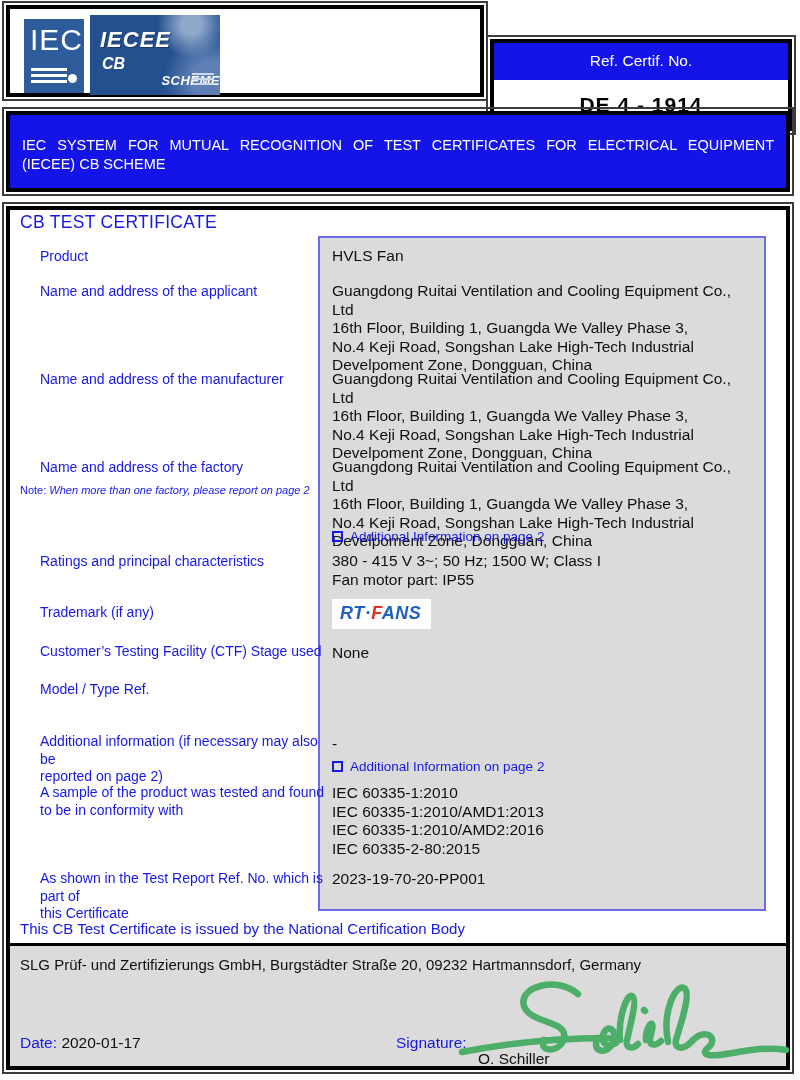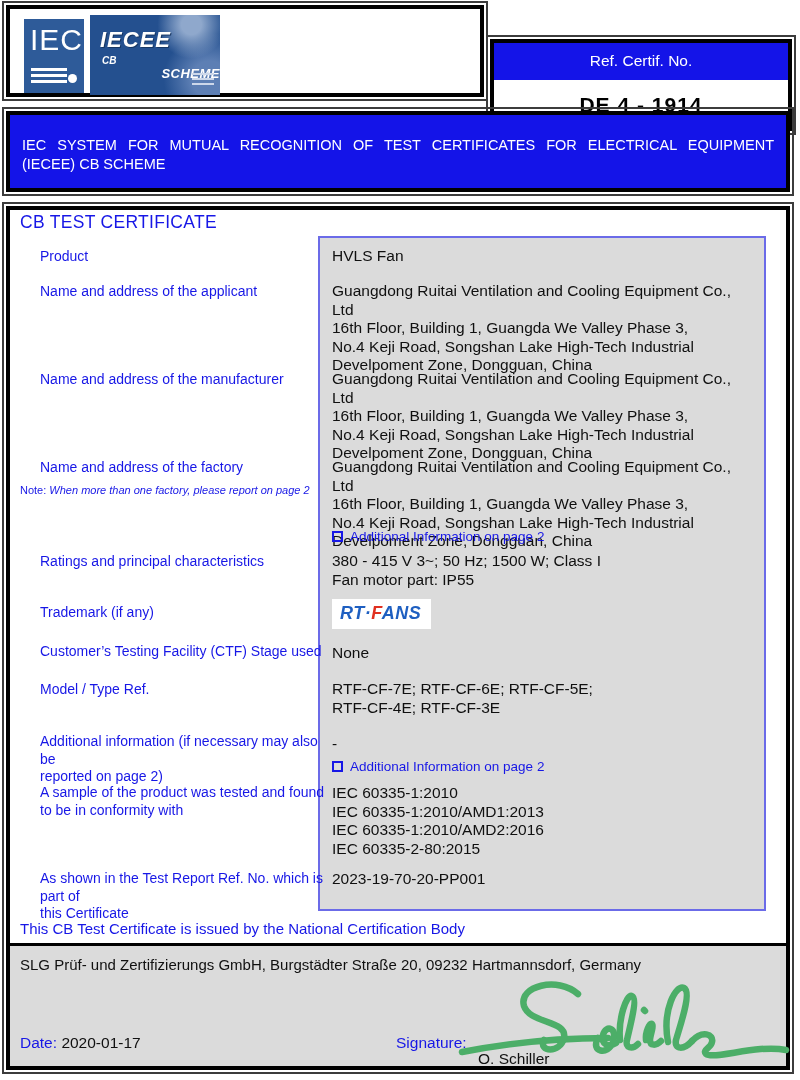--- a/index.html
+++ b/index.html
@@ -14,21 +14,21 @@
   .iec-tile { position:absolute; left:14px; top:10px; width:60px; height:74px; background:#2E5B99; }
   .iec-word { color:#fff; font-size:30px; letter-spacing:1px; padding:4px 0 0 6px; font-weight:400; }
   .iec-bars { position:absolute; left:7px; bottom:10px; width:36px; }
   .iec-bars div { height:3px; background:#fff; margin-top:3px; }
   .iec-dot { position:absolute; right:7px; bottom:10px; width:9px; height:9px; border-radius:50%; background:#fff; }
   .iecee-tile { position:absolute; left:80px; top:6px; width:130px; height:80px;
       background: radial-gradient(circle at 78% 12%, #8fa8cc 0 10px, rgba(143,168,204,0) 34px),
                   radial-gradient(circle at 92% 80%, #5d7fb4 0 18px, rgba(93,127,180,0) 46px),
                   #24508F; }
   .iecee-word { color:#fff; font-style:italic; font-weight:800; font-size:22px; letter-spacing:1px; padding:12px 0 0 10px; text-shadow:1px 1px 0 #173763; }
-  .iecee-cb { color:#fff; font-style:italic; font-weight:700; font-size:10px; padding:2px 16px 0 12px; }
+  .iecee-cb { color:#fff; font-style:italic; font-weight:700; font-size:16px; padding:2px 16px 0 12px; }
   .iecee-scheme { color:#fff; font-style:italic; font-weight:700; font-size:13px; padding:0 0 0 12px; letter-spacing:0.5px;text-align:right; }
   .iecee-stripes { position:absolute; right:6px; bottom:10px; width:22px; }
   .iecee-stripes div { height:2px; background:#cdd8ea; margin-top:3px; }
 
   #ref-box { left:490px; top:5px; width:302px; height:92px;margin-top:34px; }
   .ref-band { height:37px; background:#1414E8; color:#fff; font-size:15.5px; text-align:center; line-height:36px; }
   .ref-number { text-align:center; font-size:21px; font-weight:700; letter-spacing:1px; color:#000; margin-top:13px; }
 
   
   #banner { left:6px; top:111px; width:784px; height:81px; background:#1414E8; padding:21px 12px 0 12px; }
@@ -169,24 +169,20 @@
   <div class="val" style="top:552px">
     <div>380 - 415 V 3~; 50 Hz; 1500 W; Class I</div>
       <div>Fan motor part: IP55</div>
   </div>
   <div id="tm-logo">
     <span class="b">RT·</span><span class="r">F</span><span class="b">ANS</span>
   </div>
   <div class="val" style="top:644px">
       <div>None</div>
     </div>
-  <div class="val" style="top:680px">
-    <div>RTF-CF-7E; RTF-CF-6E; RTF-CF-5E;</div>
-      <div>RTF-CF-4E; RTF-CF-3E</div>
-  </div>
   <div class="val" style="top:735px">
       <div>-</div>
     </div>
   <div class="cbx-row" style="top:759px">
     <span class="cbx"></span><span>Additional Information on page 2</span>
   </div>
   <div class="val" style="top:784px">
     <div>IEC 60335-1:2010</div>
       <div>IEC 60335-1:2010/AMD1:2013</div>
     <div>IEC 60335-1:2010/AMD2:2016</div>

